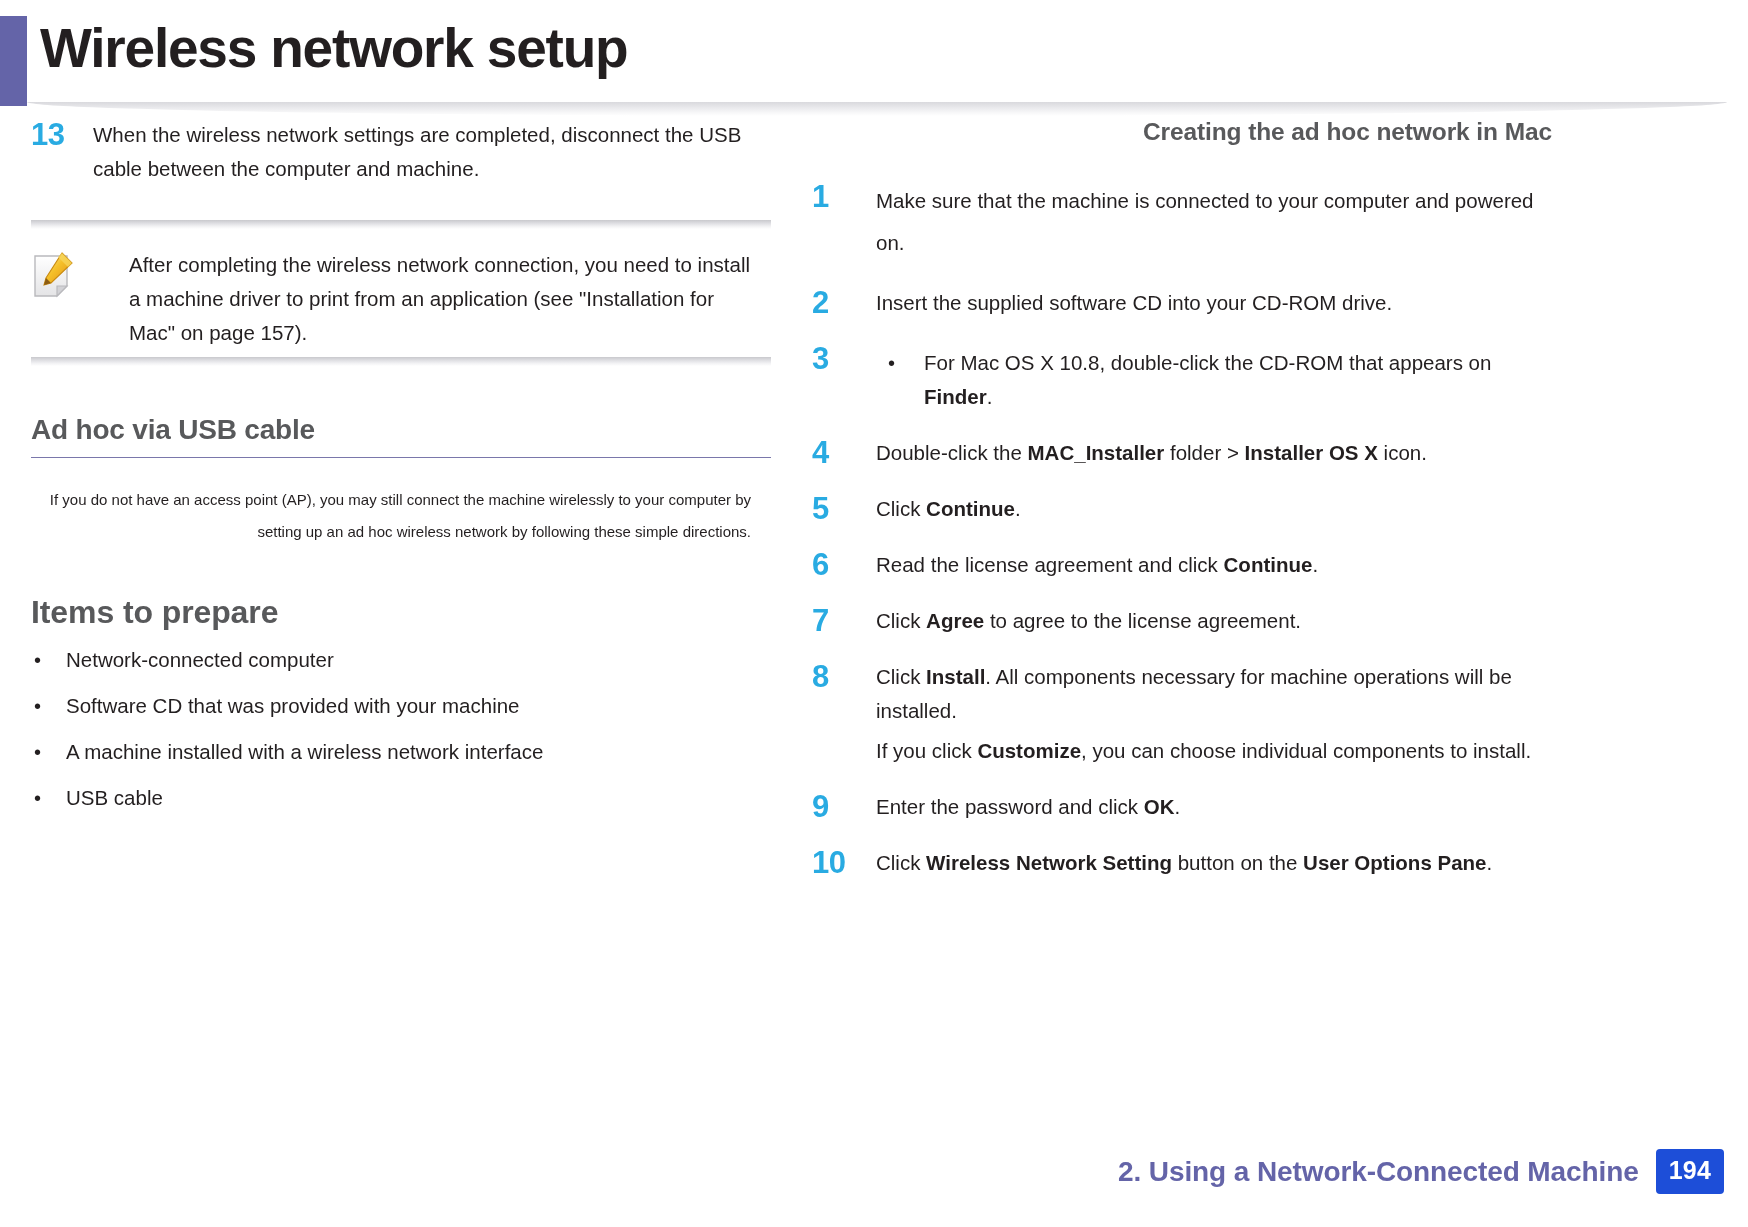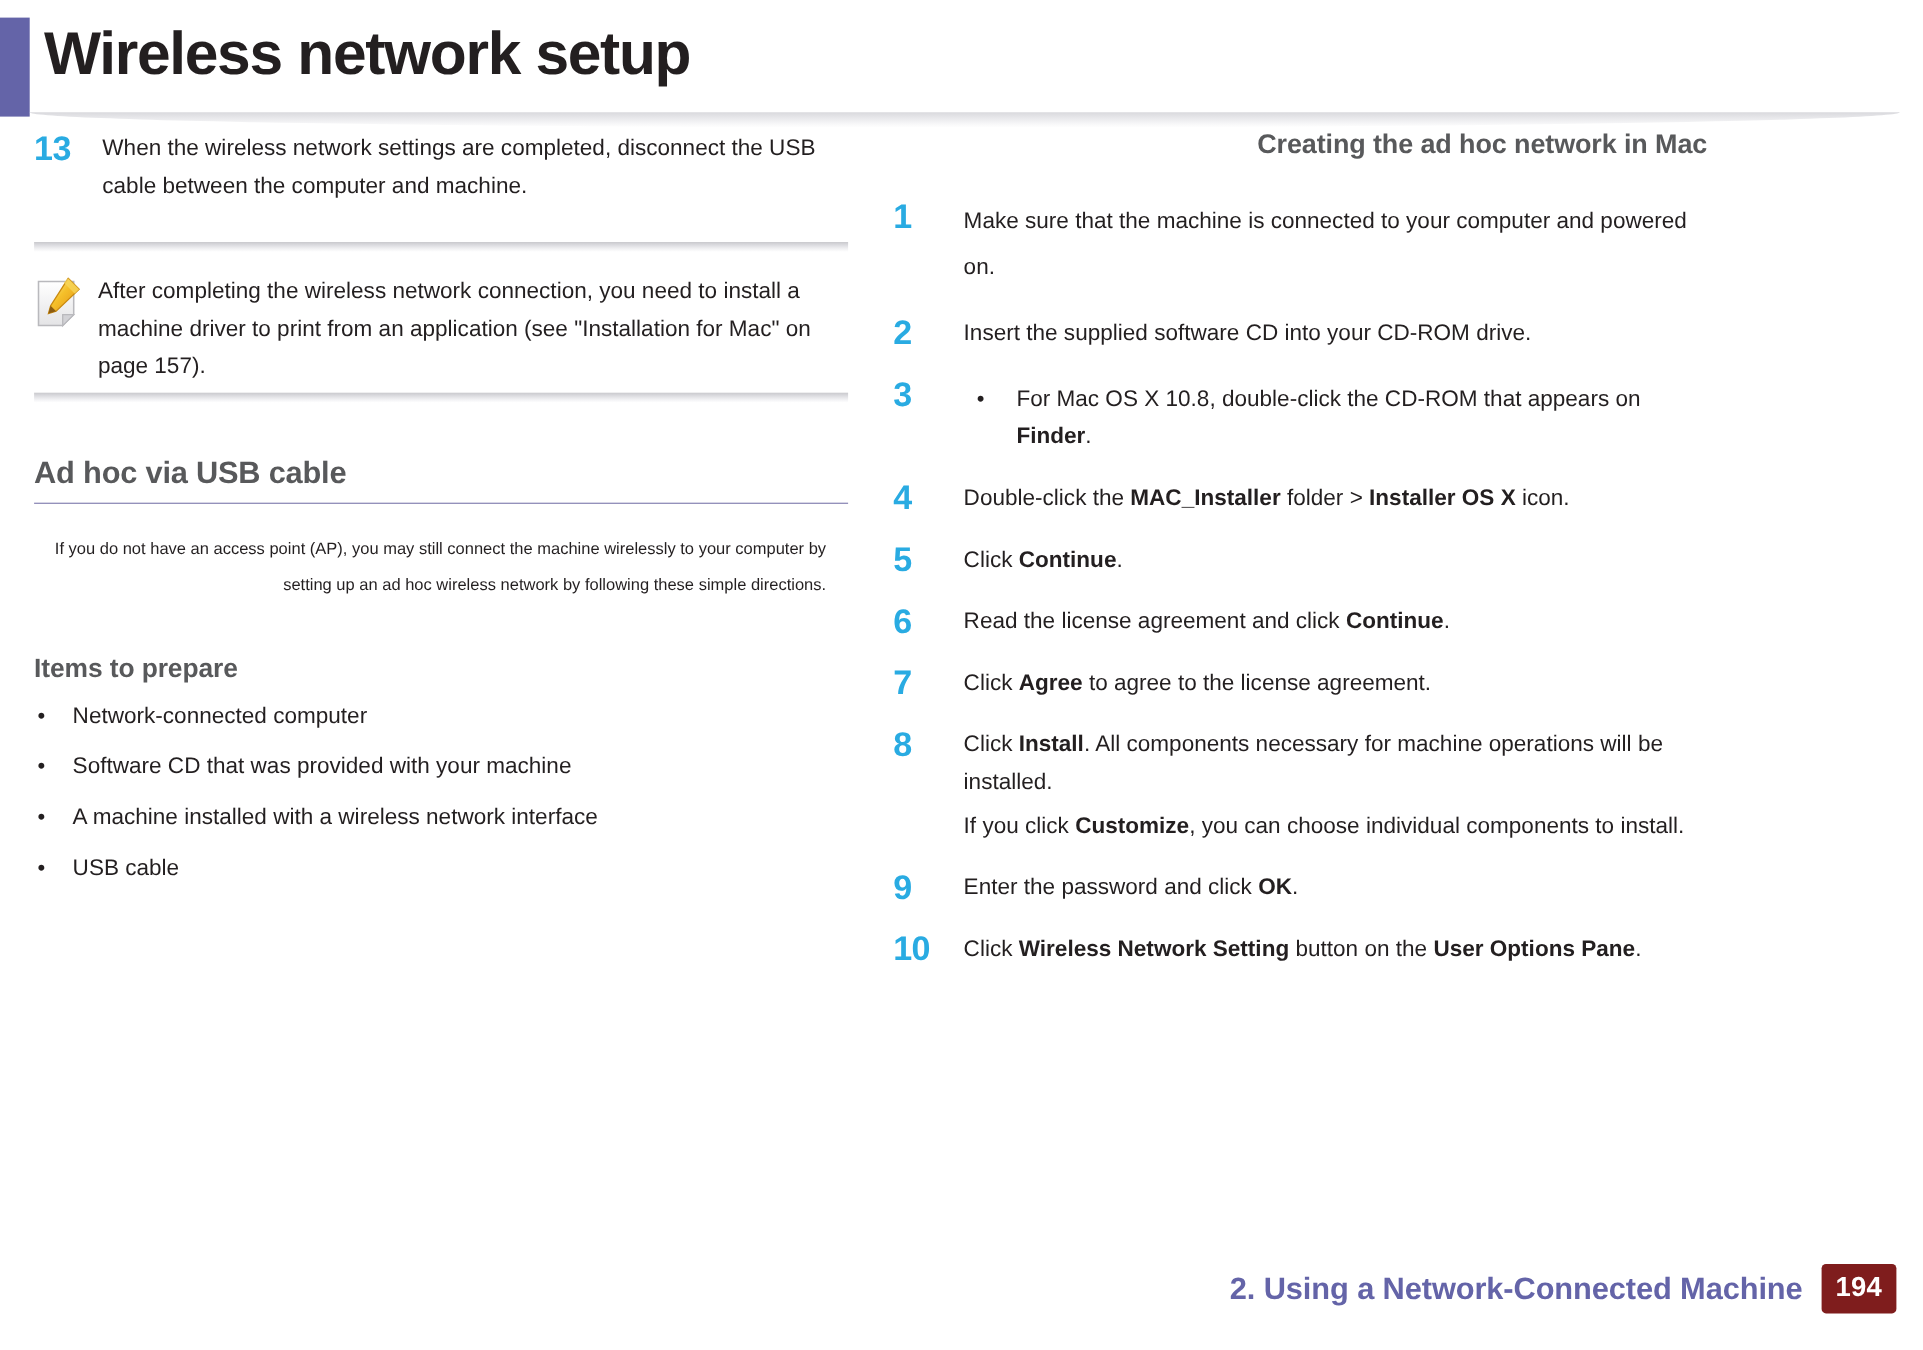--- a/index.html
+++ b/index.html
@@ -132,20 +132,21 @@
     background: linear-gradient(to bottom, #c9c9cd 0%, #dedee2 35%, #f2f2f4 70%, #ffffff 100%);
   }
   .note-rule-bottom {
     bottom: 0;
     background: linear-gradient(to bottom, #c9c9cd 0%, #dedee2 35%, #f2f2f4 70%, #ffffff 100%);
   }
   .note-inner {
     display: flex;
     align-items: flex-start;
     padding-top: 14px;
+    gap: 40px;
   }
   .note-icon {
     flex: 0 0 auto;
     width: 58px;
     padding-top: 4px;
   }
   .note-text {
     flex: 1 1 auto;
     font-size: 20.5px;
     line-height: 34px;
@@ -161,21 +162,21 @@
     letter-spacing: -0.2px;
     margin: 48px 0 0 0;
   }
   .h2-rule {
     width: 740px;
     height: 1px;
     background: #7a77ab;
     margin-top: 11px;
   }
   .h3 {
-    font-size: 24px;
+    font-size: 32px;
     font-weight: bold;
     color: #58595b;
     letter-spacing: -0.1px;
     margin: 46px 0 14px 0;
   }
   .h-col-right {
     font-size: 24.5px;
     font-weight: bold;
     color: #58595b;
     letter-spacing: -0.1px;
@@ -224,21 +225,21 @@
   }
   .footer-chapter {
     font-size: 28px;
     font-weight: bold;
     color: #6464a8;
     letter-spacing: -0.1px;
     margin-right: 17px;
     white-space: nowrap;
   }
   .footer-pageno {
-    background: #7f1d1d;
+    background: #1d4ed8;
     color: #ffffff;
     font-size: 25px;
     font-weight: bold;
     padding: 7px 13px 9px 13px;
     border-radius: 4px;
     min-width: 66px;
     text-align: center;
     letter-spacing: 0.2px;
   }
 </style>

